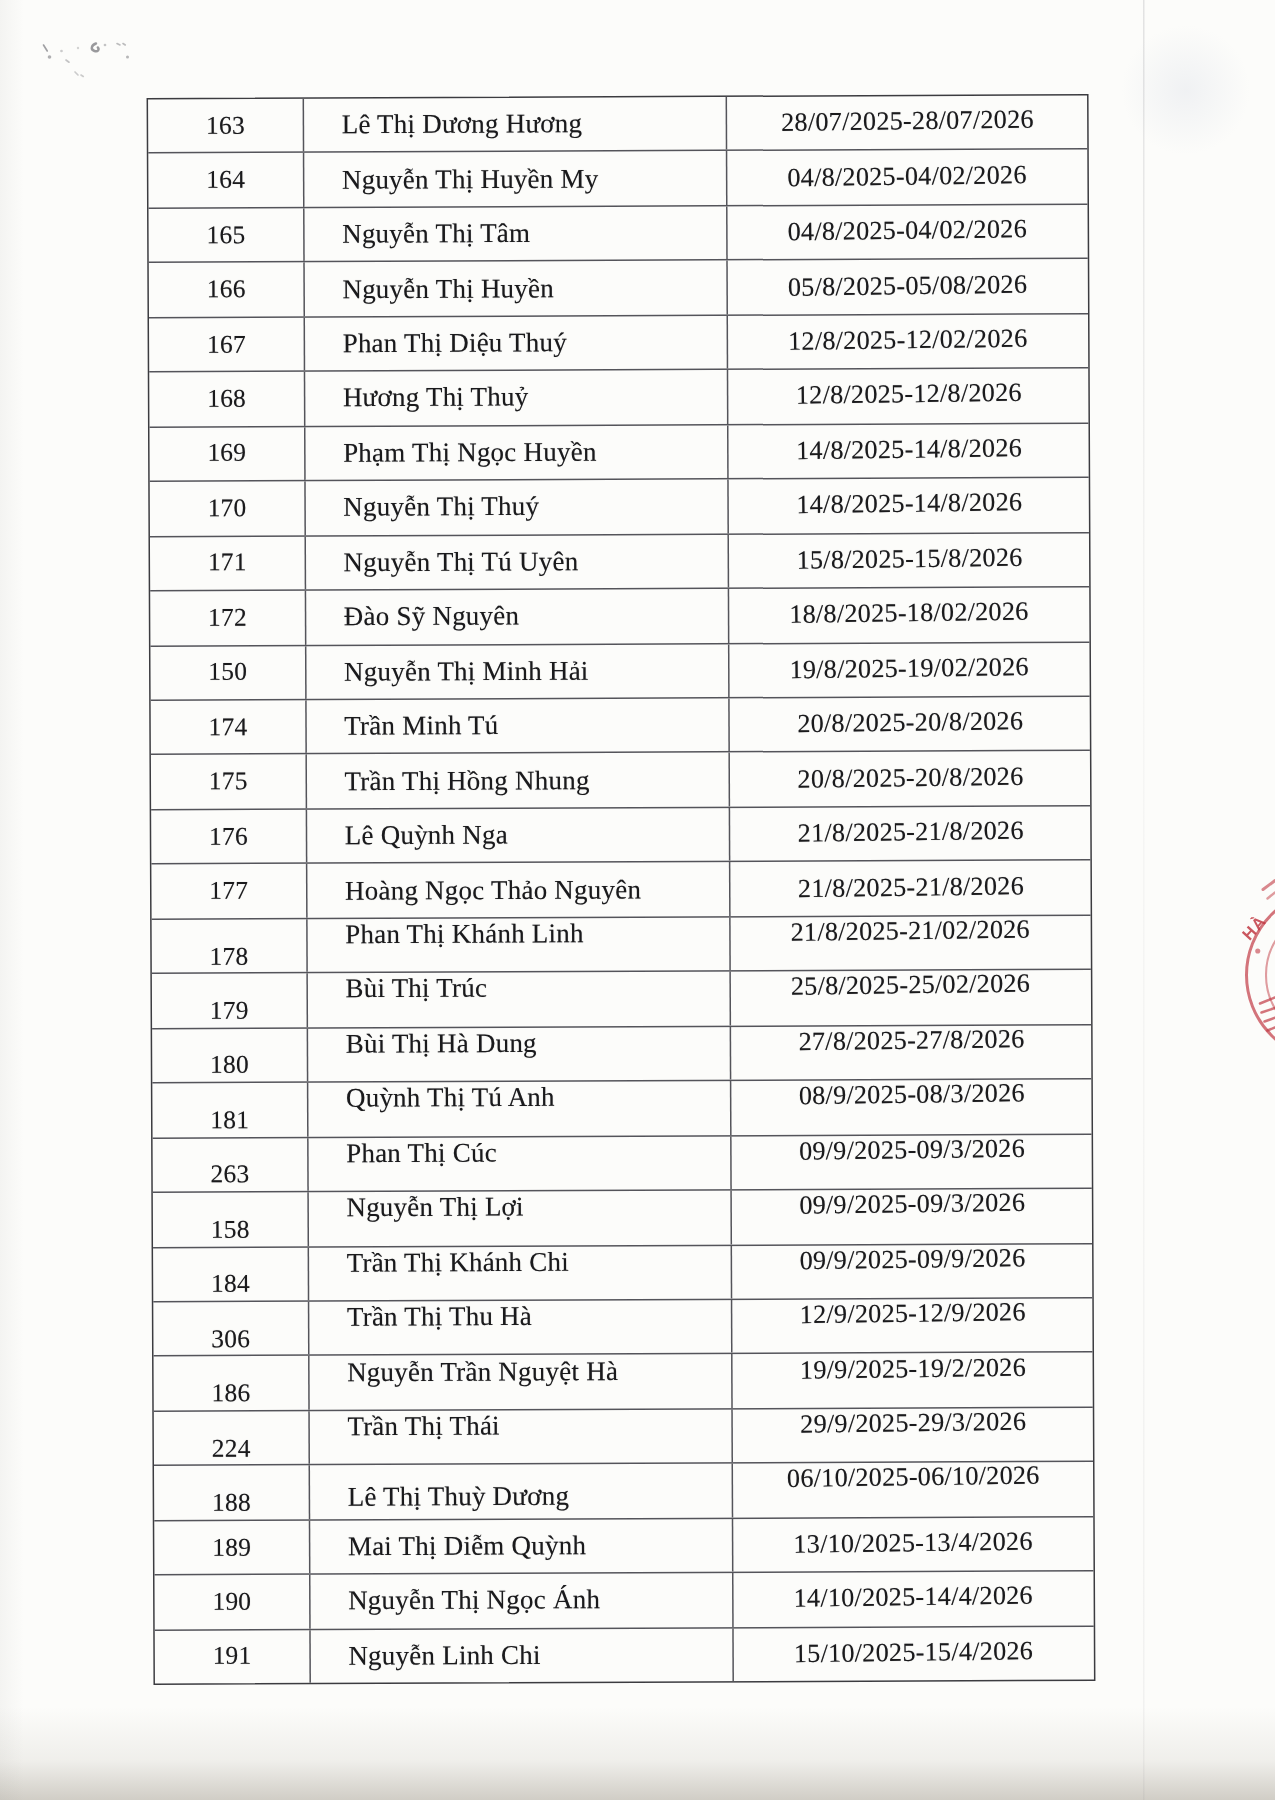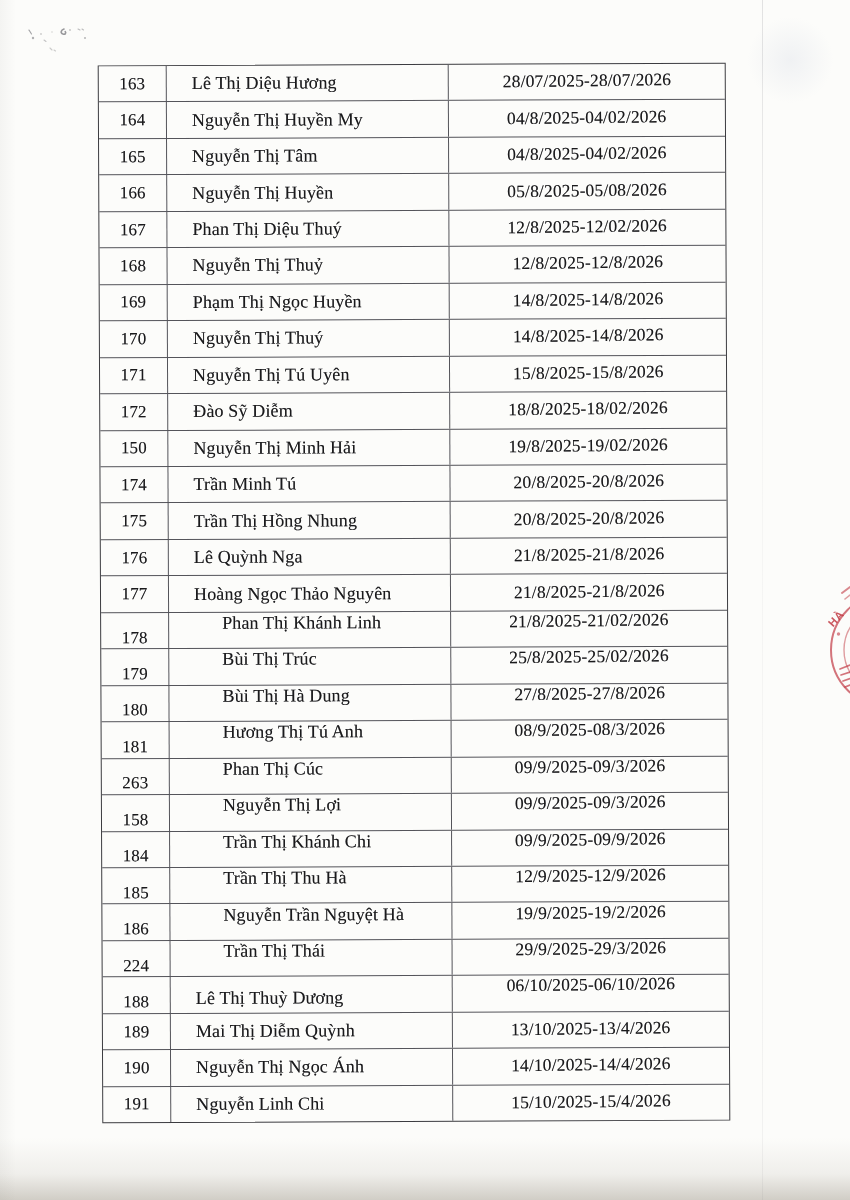--- a/index.html
+++ b/index.html
@@ -25,26 +25,26 @@
     position:absolute;left:100px;top:64px;width:628px;height:1058px;
     box-sizing:border-box;border:1.8px solid var(--b1);
     display:flex;flex-direction:column;
     transform:rotate(-0.25deg);
     color:var(--ink);
   }
   .row{flex:1 1 0;display:flex;min-height:0;border-bottom:1.2px solid var(--b2);box-sizing:border-box;}
   .row:last-child{border-bottom:none;}
   .cell{box-sizing:border-box;display:flex;align-items:center;min-width:0;}
   .cell span{display:inline-block;white-space:nowrap;text-shadow:0 0 .5px rgba(22,22,28,.45);letter-spacing:.15px;}
-  .c-no{width:68px;justify-content:center;border-right:1.2px solid var(--b2);font-size:17px;}
+  .c-no{width:104px;justify-content:center;border-right:1.2px solid var(--b2);font-size:17px;}
   .c-nm{width:282px;padding-left:25px;border-right:1.2px solid var(--b2);font-size:18px;}
   .c-pd{flex:1;justify-content:center;font-size:17.5px;}
   .c-pd span{transform:rotate(-0.5deg) translateY(-1px);}
   .s1 .c-no span{transform:translateY(7px);}
-  .s1 .c-nm span{transform:translateY(-7px);margin-left:28px;}
+  .s1 .c-nm span{transform:translateY(-7px);}
   .s1 .c-pd span{transform:rotate(-0.5deg) translateY(-8px);}
   .s2 .c-no span{transform:translateY(7px);}
   .s2 .c-nm span{transform:translateY(3px);}
   .s2 .c-pd span{transform:rotate(-0.5deg) translateY(-9px);}
   .stamp{position:absolute;left:822px;top:585px;}
   .stamp text{font-family:"Liberation Sans","DejaVu Sans",sans-serif;font-weight:bold;}
 </style>
 </head>
 <body style="--paper: #fcfcfa; --b1: #3c3c40; --b2: #54545a; --ink: #1a1a1c;">
 
@@ -66,21 +66,21 @@
   </svg>
 
   <div class="edge-line"></div>
 
   <div class="tbl" id="tbl">
       <div class="row">
         <div class="cell c-no">
           <span>163</span>
         </div>
         <div class="cell c-nm">
-          <span>Lê Thị Diệu Hương</span>
+          <span>Lê Thị Dương Hương</span>
         </div>
         <div class="cell c-pd">
           <span>28/07/2025-28/07/2026</span>
         </div>
       </div>
       <div class="row">
         <div class="cell c-no">
           <span>164</span>
         </div>
         <div class="cell c-nm">
@@ -121,21 +121,21 @@
         </div>
         <div class="cell c-pd">
           <span>12/8/2025-12/02/2026</span>
         </div>
       </div>
       <div class="row">
         <div class="cell c-no">
           <span>168</span>
         </div>
         <div class="cell c-nm">
-          <span>Nguyễn Thị Thuỷ</span>
+          <span>Hương Thị Thuỷ</span>
         </div>
         <div class="cell c-pd">
           <span>12/8/2025-12/8/2026</span>
         </div>
       </div>
       <div class="row">
         <div class="cell c-no">
           <span>169</span>
         </div>
         <div class="cell c-nm">
@@ -165,21 +165,21 @@
         </div>
         <div class="cell c-pd">
           <span>15/8/2025-15/8/2026</span>
         </div>
       </div>
       <div class="row">
         <div class="cell c-no">
           <span>172</span>
         </div>
         <div class="cell c-nm">
-          <span>Đào Sỹ Diễm</span>
+          <span>Đào Sỹ Nguyên</span>
         </div>
         <div class="cell c-pd">
           <span>18/8/2025-18/02/2026</span>
         </div>
       </div>
       <div class="row">
         <div class="cell c-no">
           <span>150</span>
         </div>
         <div class="cell c-nm">
@@ -264,21 +264,21 @@
         </div>
         <div class="cell c-pd">
           <span>27/8/2025-27/8/2026</span>
         </div>
       </div>
       <div class="row s1">
         <div class="cell c-no">
           <span>181</span>
         </div>
         <div class="cell c-nm">
-          <span>Hương Thị Tú Anh</span>
+          <span>Quỳnh Thị Tú Anh</span>
         </div>
         <div class="cell c-pd">
           <span>08/9/2025-08/3/2026</span>
         </div>
       </div>
       <div class="row s1">
         <div class="cell c-no">
           <span>263</span>
         </div>
         <div class="cell c-nm">
@@ -305,21 +305,21 @@
         </div>
         <div class="cell c-nm">
           <span>Trần Thị Khánh Chi</span>
         </div>
         <div class="cell c-pd">
           <span>09/9/2025-09/9/2026</span>
         </div>
       </div>
       <div class="row s1">
         <div class="cell c-no">
-          <span>185</span>
+          <span>306</span>
         </div>
         <div class="cell c-nm">
           <span>Trần Thị Thu Hà</span>
         </div>
         <div class="cell c-pd">
           <span>12/9/2025-12/9/2026</span>
         </div>
       </div>
       <div class="row s1">
         <div class="cell c-no">

